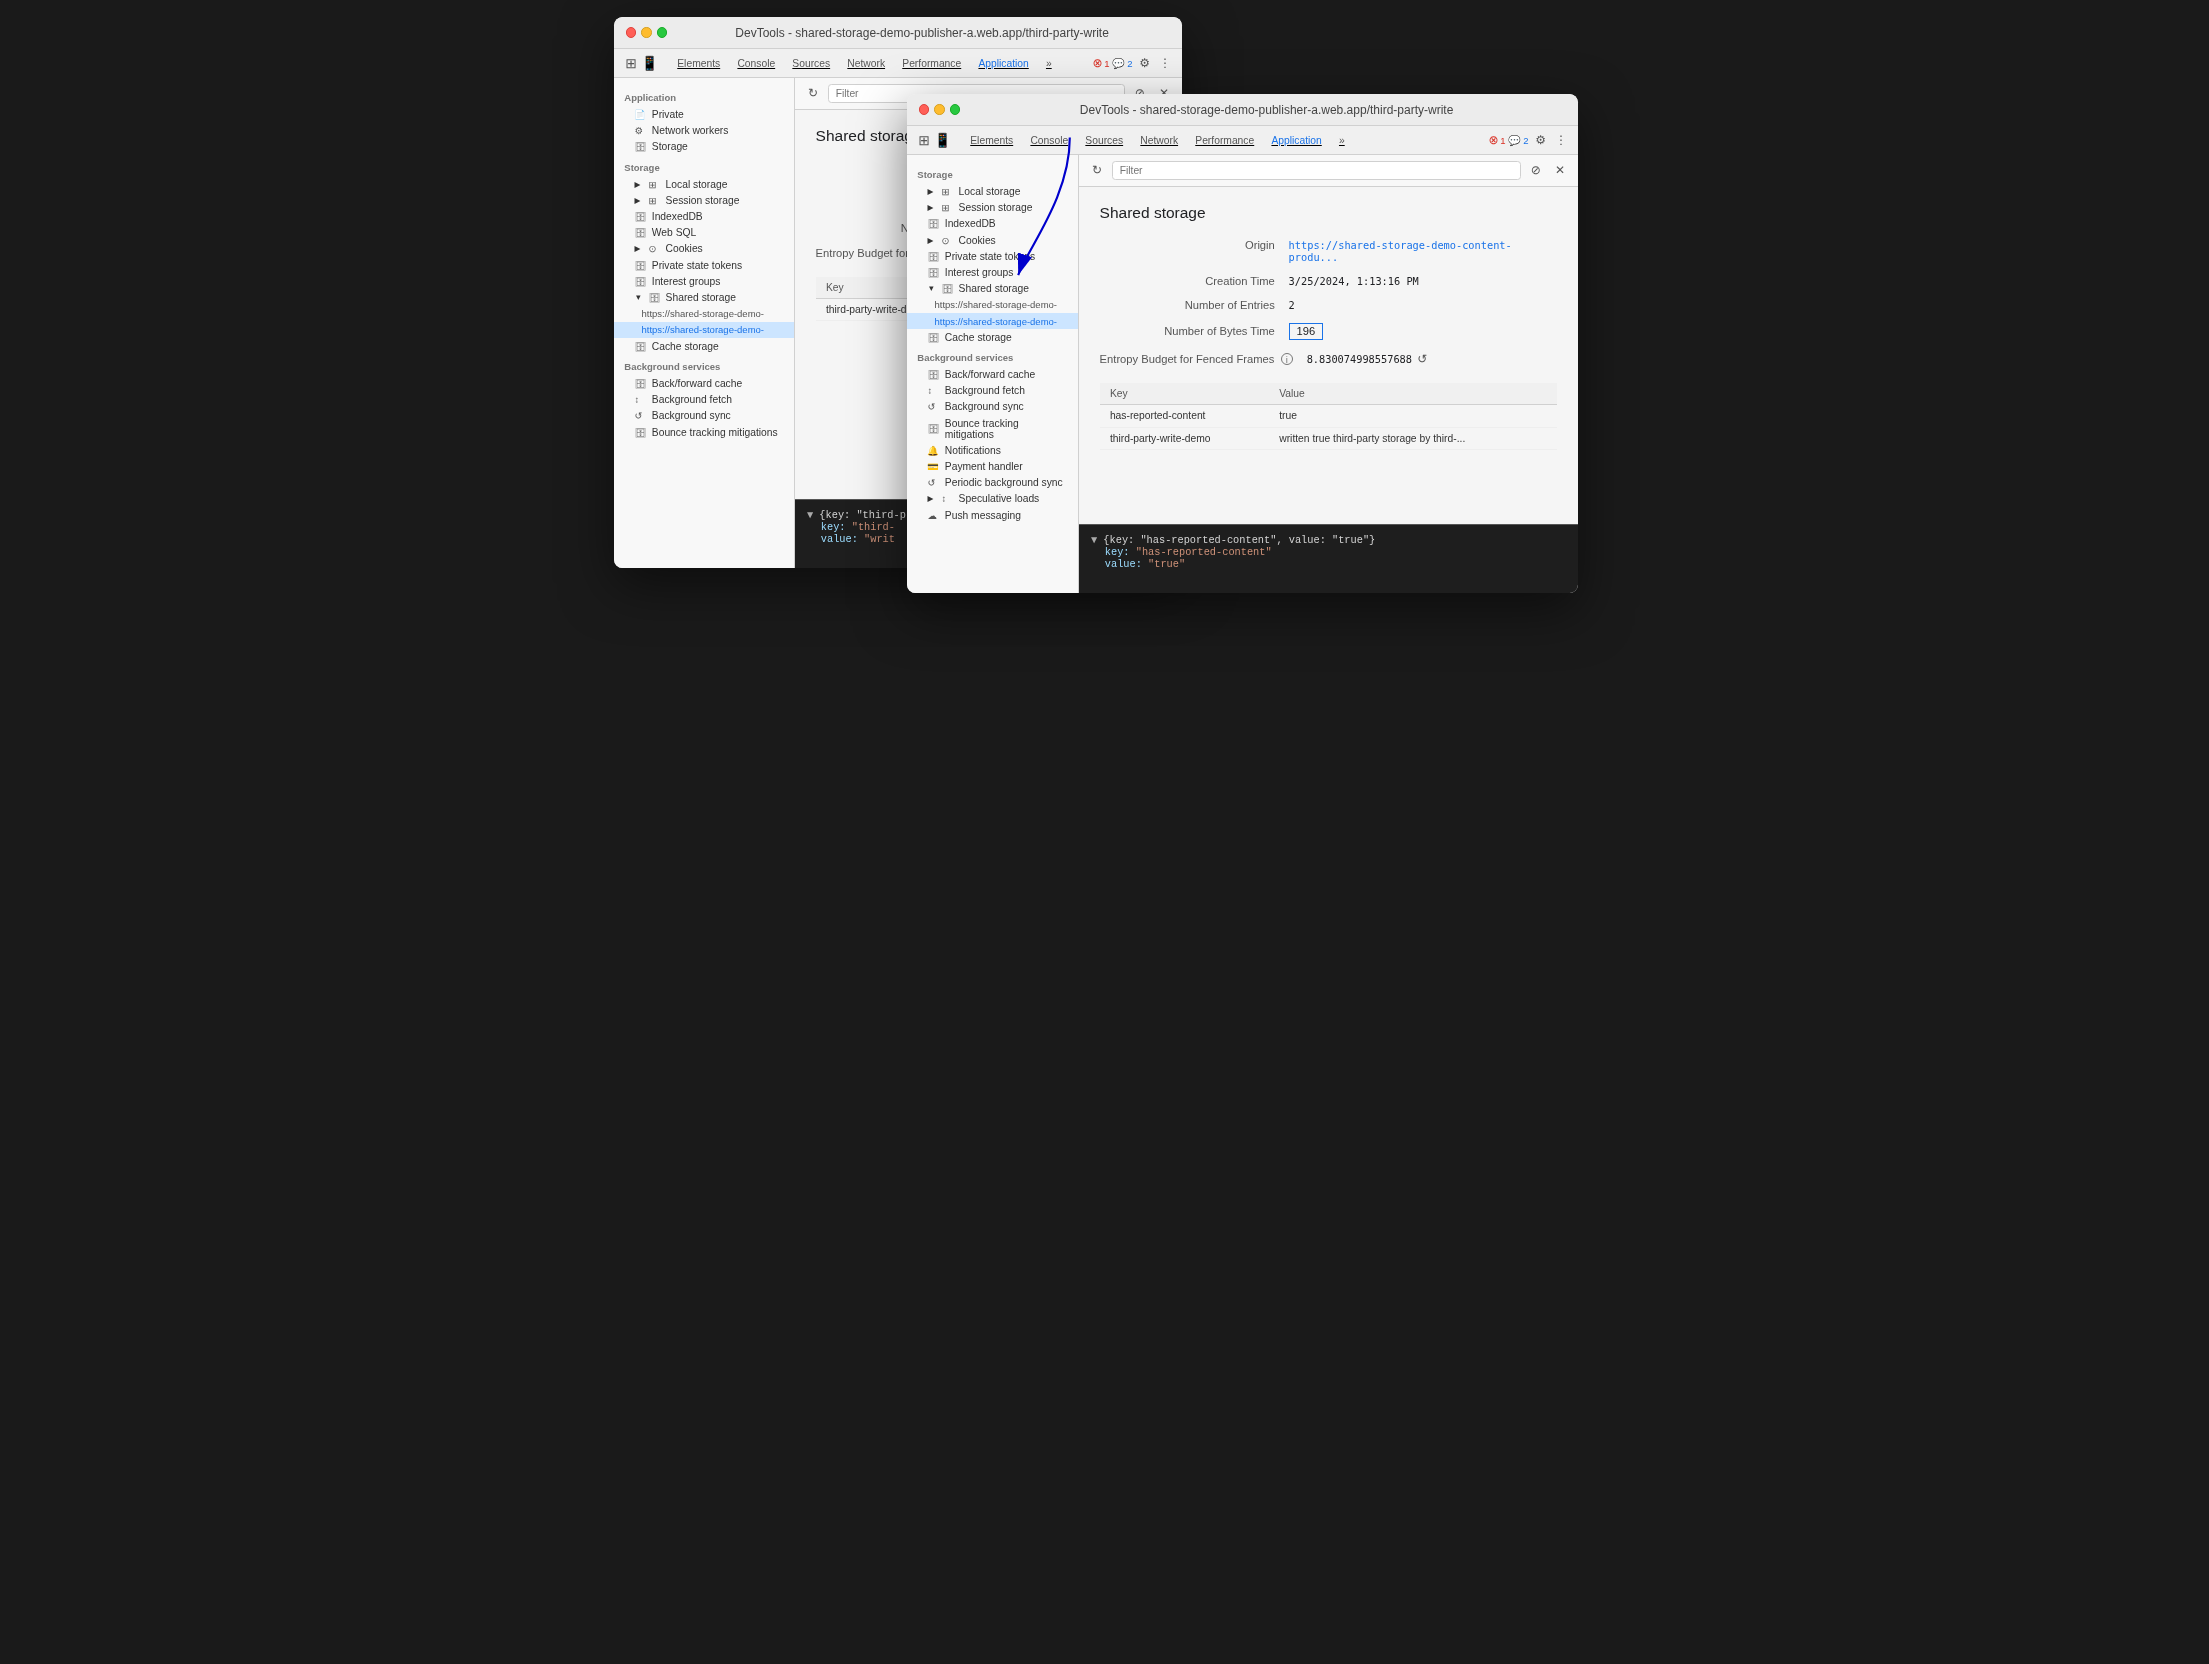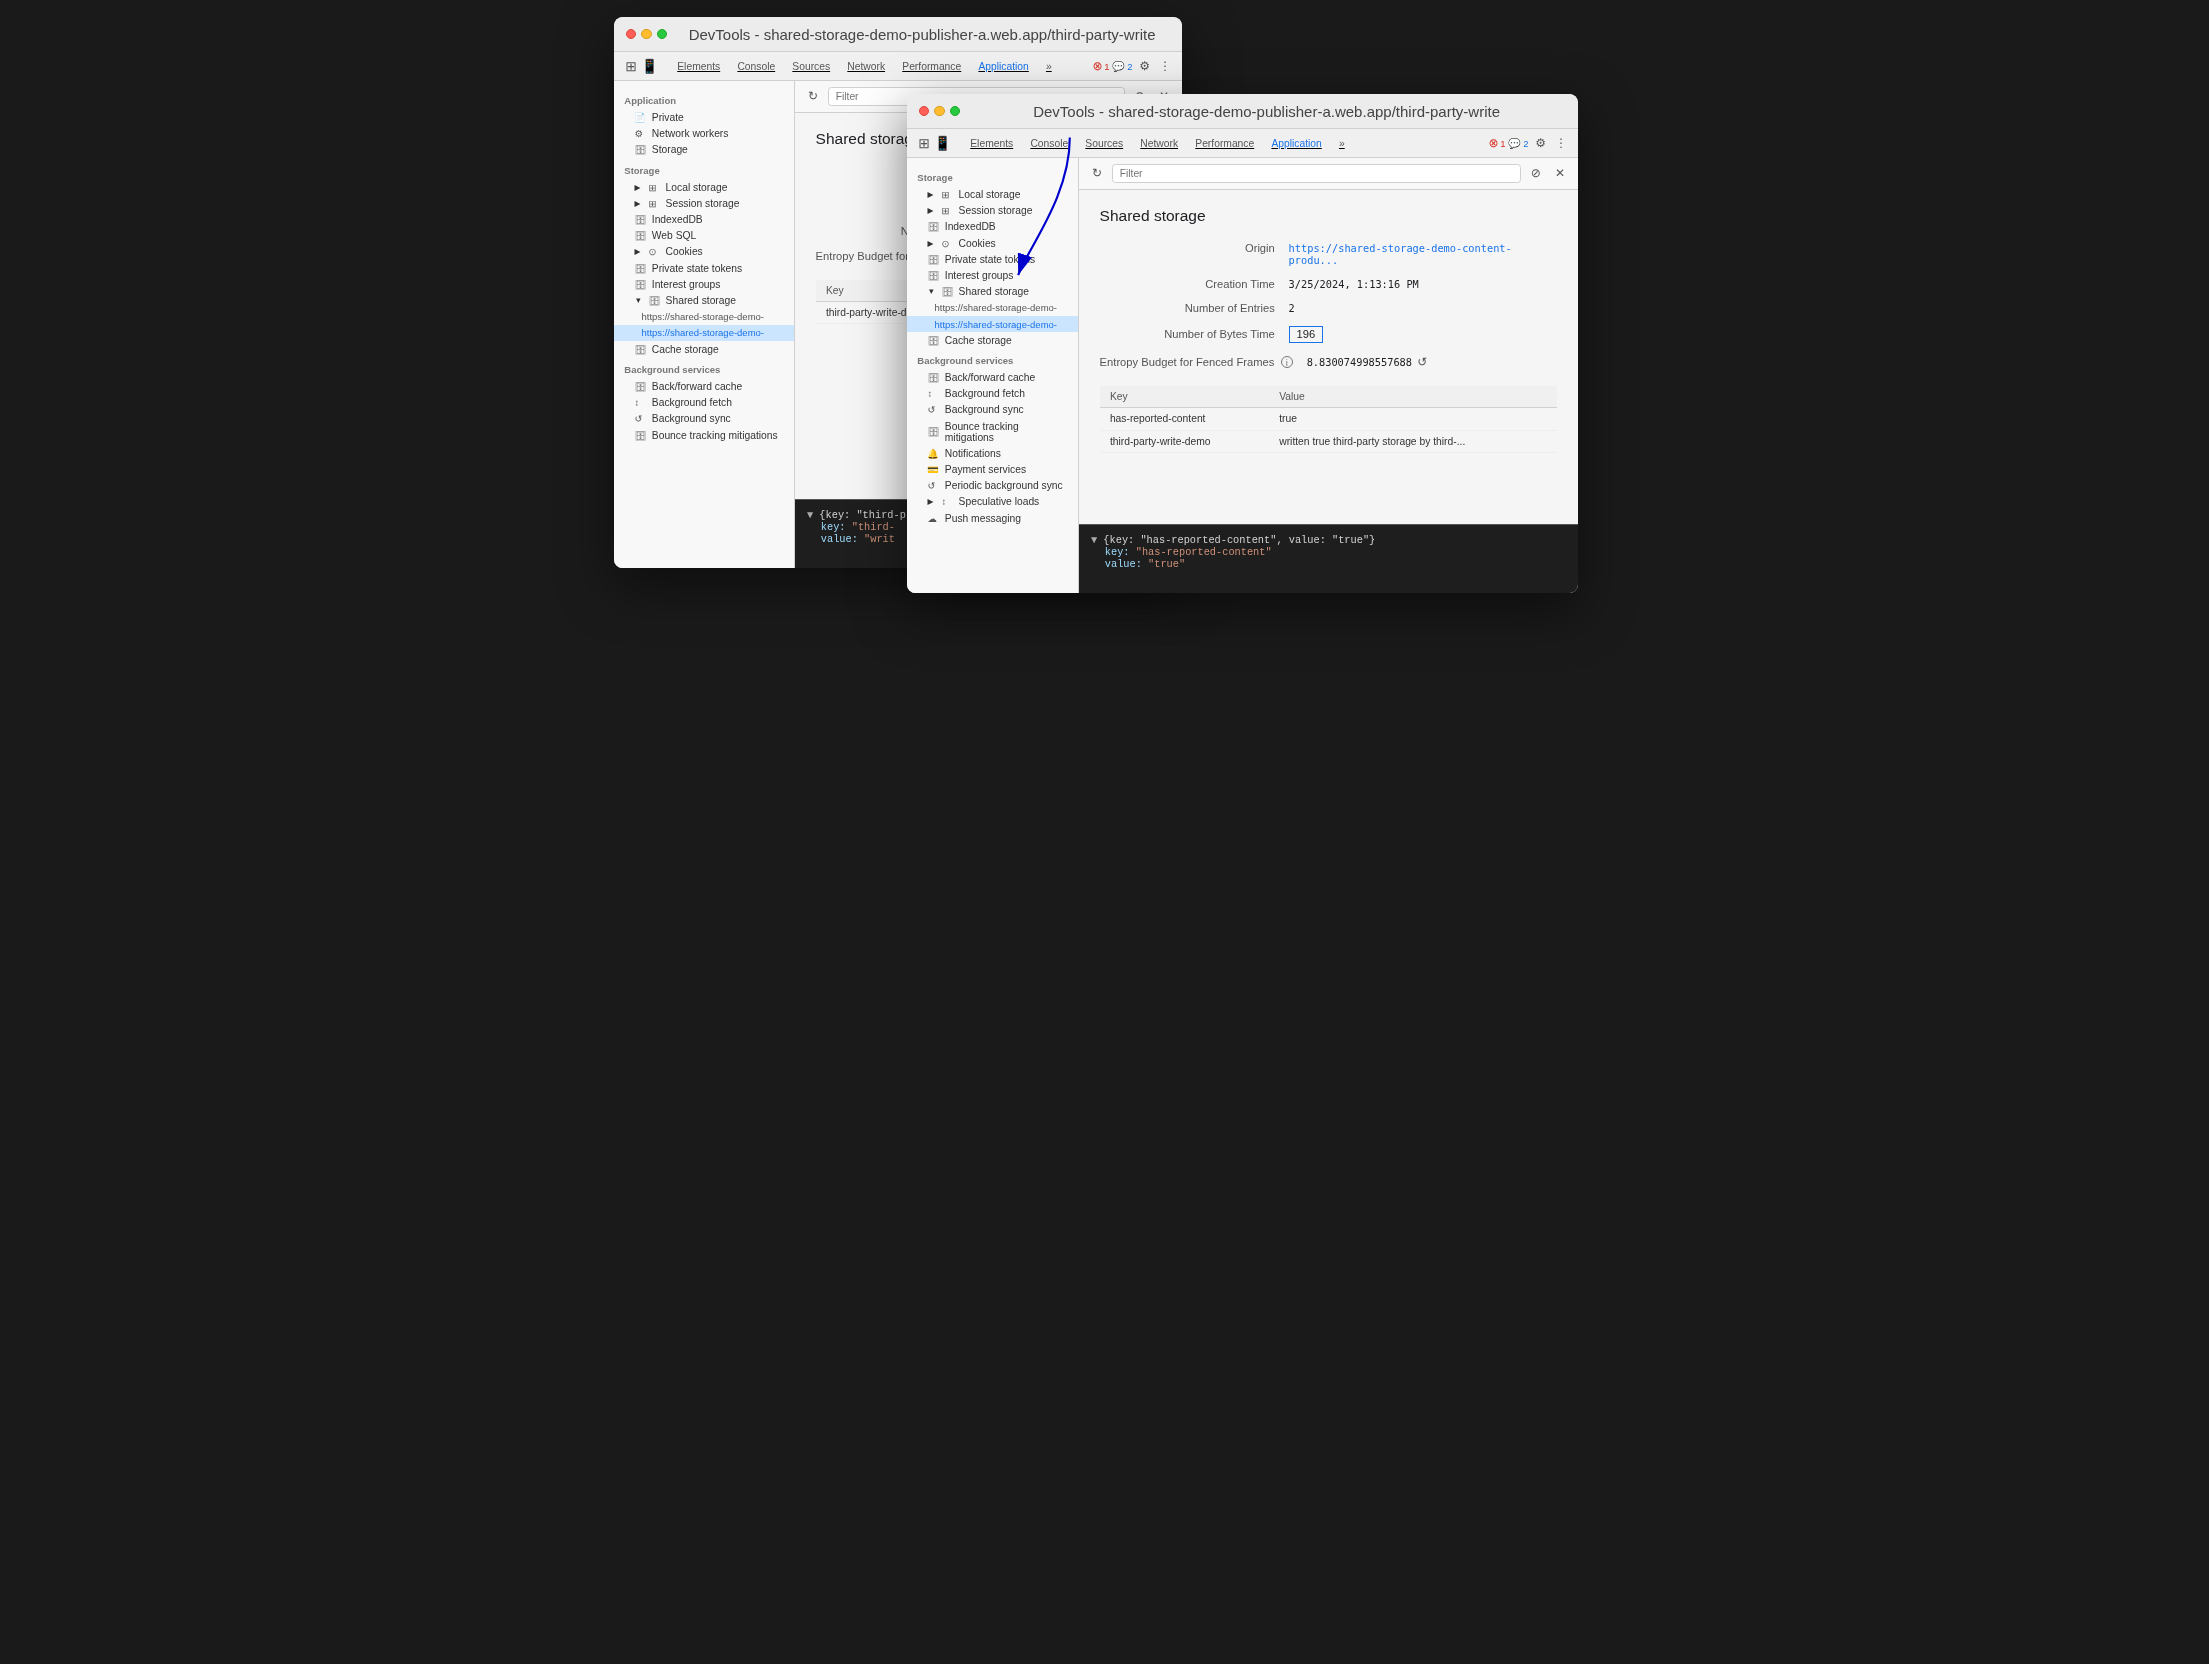--- a/index.html
+++ b/index.html
@@ -69,21 +69,21 @@
       border-radius: 50%;
       flex-shrink: 0;
     }
     .tl-red { background: #ff5f57; border: 0.9px solid #e0443e; }
     .tl-yellow { background: #febc2e; border: 0.9px solid #d6a123; }
     .tl-green { background: #28c840; border: 0.9px solid #1aac29; }
 
     .titlebar-title {
       flex: 1;
       text-align: center;
-      font-size: 15px;
+      font-size: 12px;
       color: #444;
       font-weight: 500;
     }
 
     
     .toolbar {
       background: #f0f0f0;
       padding: 5.2px 8.6px;
       display: flex;
       align-items: center;
@@ -681,21 +681,21 @@
         <div class="sidebar-item indent1">
           <span class="sidebar-icon">🗄</span>
           <span>Bounce tracking mitigations</span>
         </div>
         <div class="sidebar-item indent1">
           <span class="sidebar-icon">🔔</span>
           <span>Notifications</span>
         </div>
         <div class="sidebar-item indent1">
           <span class="sidebar-icon">💳</span>
-          <span>Payment services</span>
+          <span>Payment handler</span>
         </div>
         <div class="sidebar-item indent1">
           <span class="sidebar-icon">↺</span>
           <span>Periodic background sync</span>
         </div>
         <div class="sidebar-item indent1">
           <span class="expand-arrow">▶</span>
           <span class="sidebar-icon">↕</span>
           <span>Speculative loads</span>
         </div>

